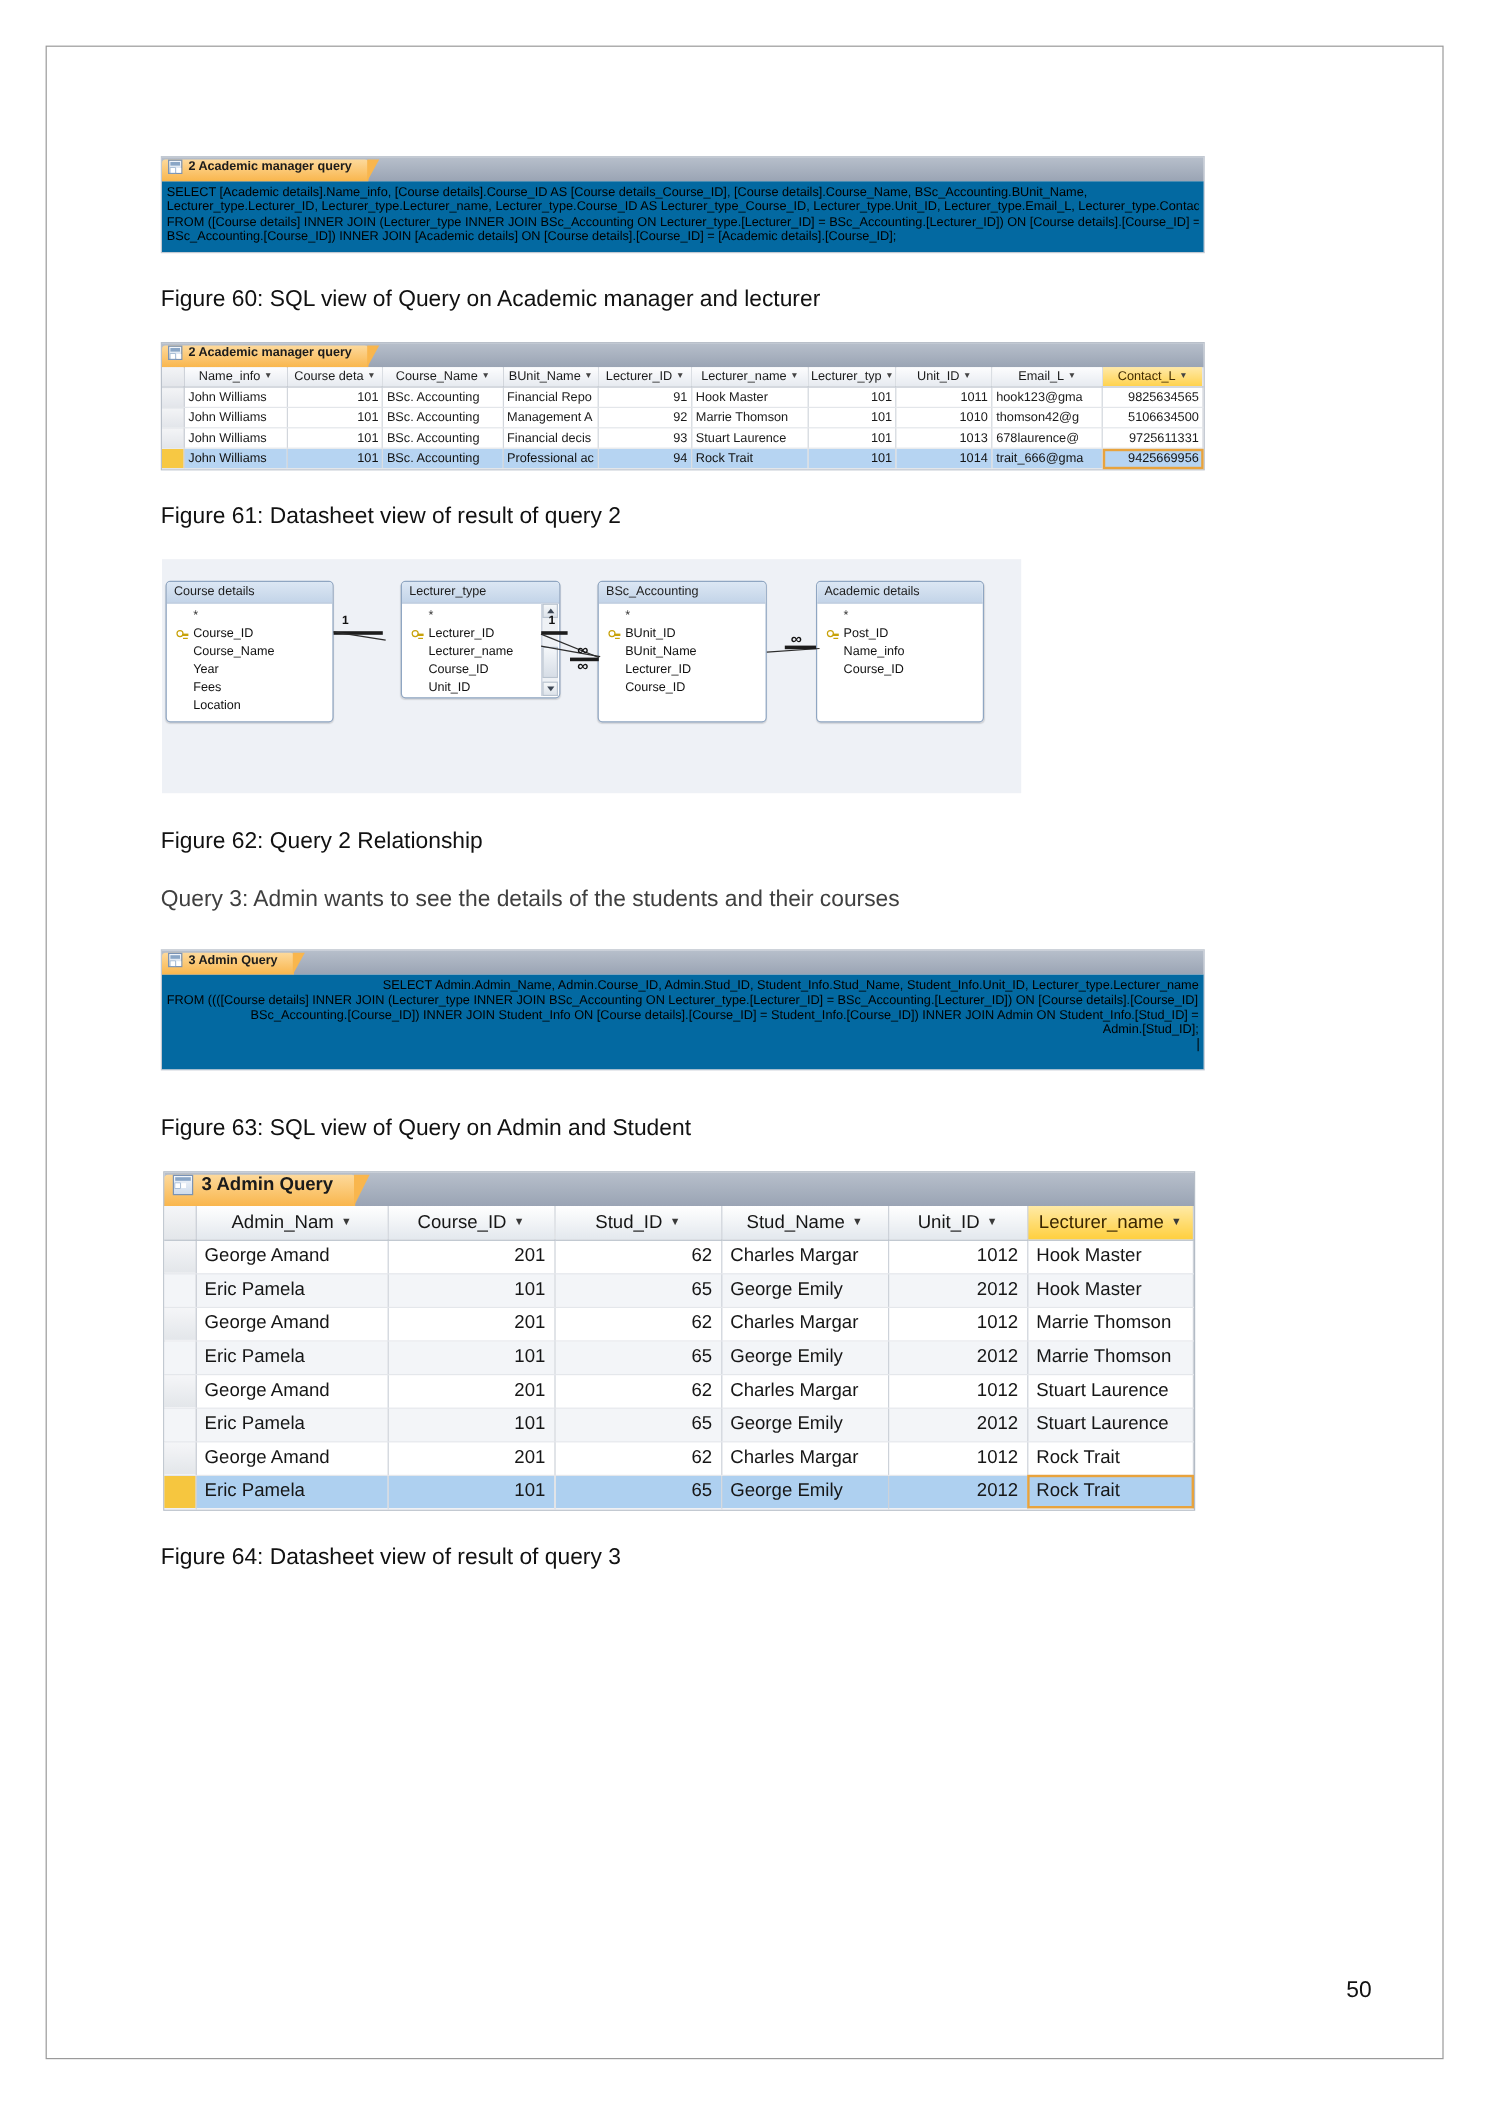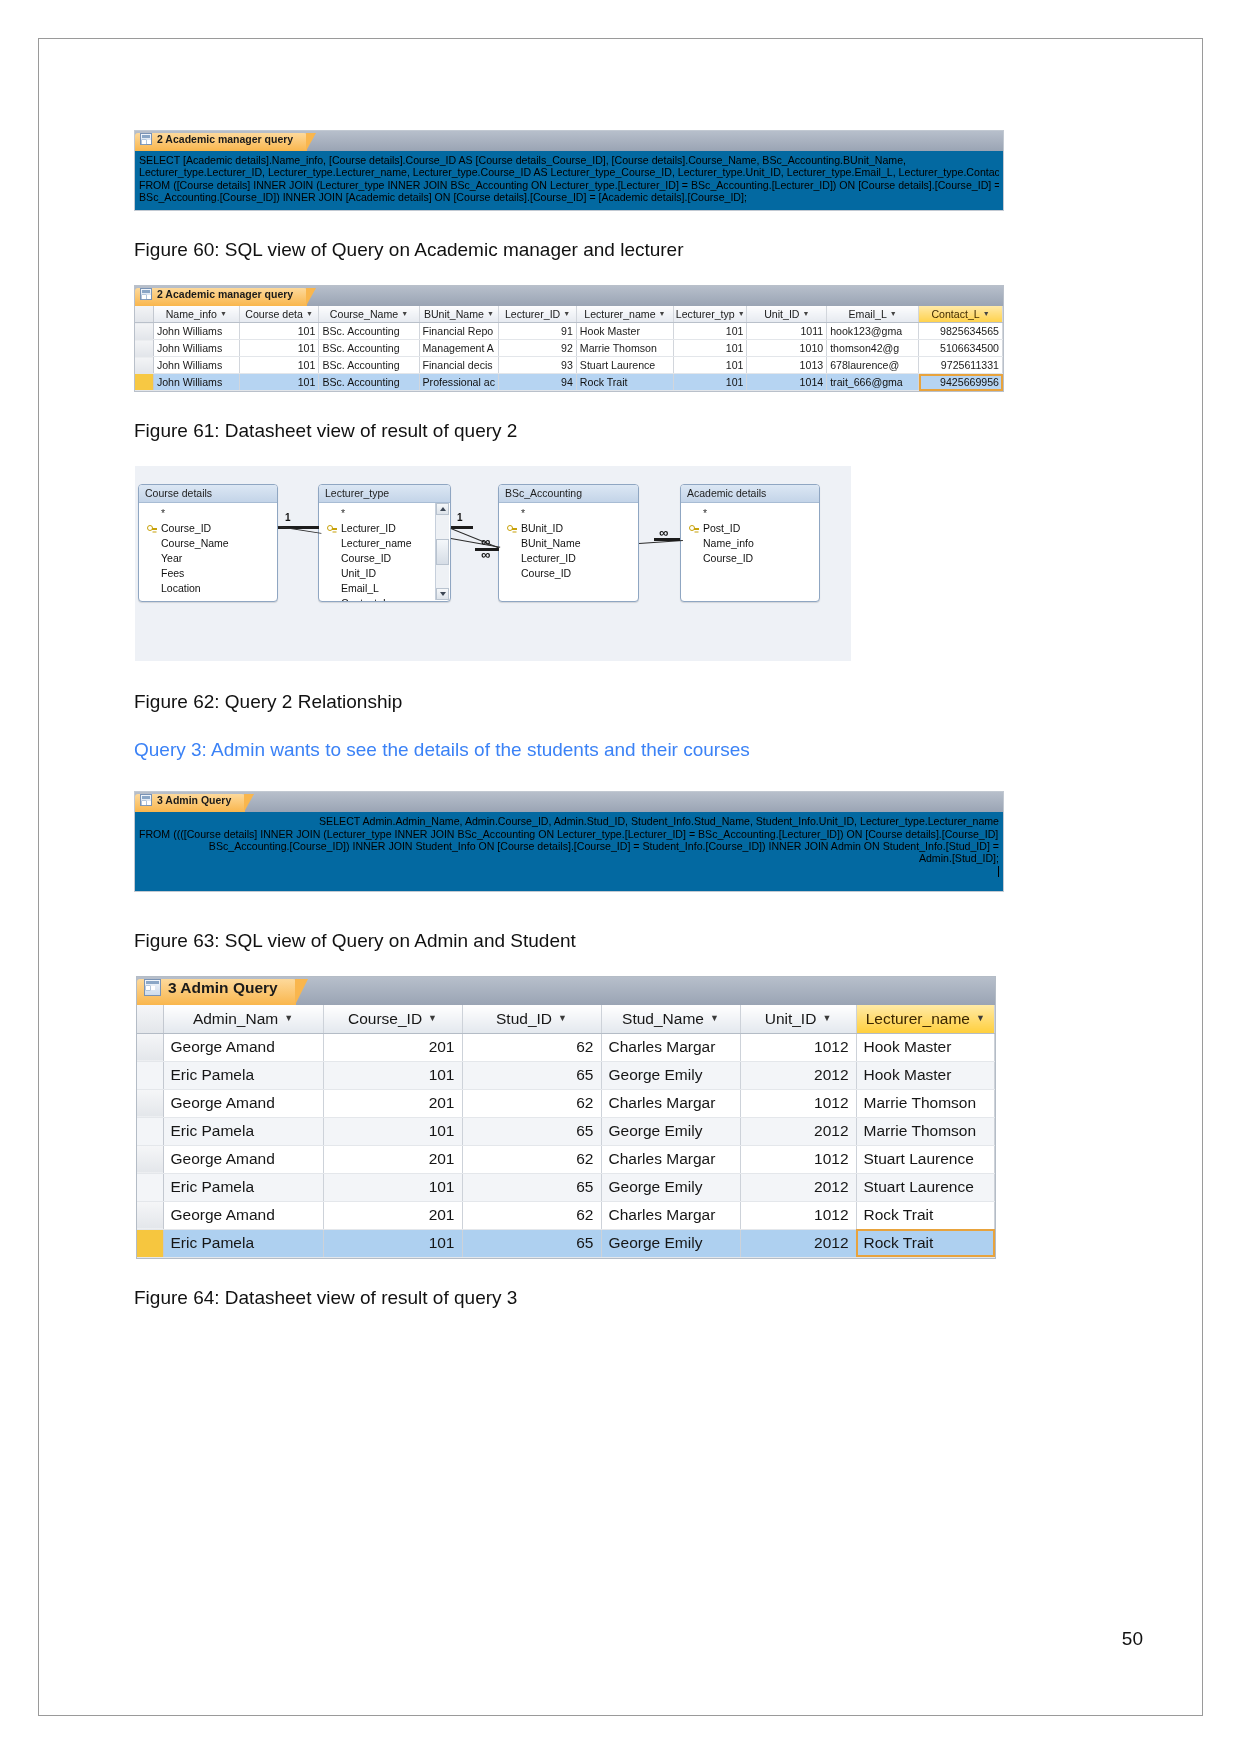--- a/index.html
+++ b/index.html
@@ -127,21 +127,21 @@
   .caption {
     font-size: 19px;
     line-height: 26px;
     color: #111111;
     margin: 26px 0 0 0;
     font-family: "Liberation Sans", sans-serif;
   }
   .para {
     font-size: 19px;
     line-height: 26px;
-    color: #3b82f6;
+    color: #404040;
     margin: 22px 0 0 0;
   }
 
   
   .ds-small {
     width: 870px;
     border: 1px solid #b9c0ca;
     box-sizing: border-box;
     background: #fff;
   }
@@ -385,21 +385,21 @@
   .ds-big tr.selected td { background: #aed0f0; }
   .ds-big tr.selected .rowsel { background: #f6c63f; }
   .ds-big tr.selected td.focus {
     outline: 2px solid #e8a33d;
     outline-offset: -2px;
   }
 
   .page-number {
     position: absolute;
     right: 98px;
-    bottom: 104px;
+    bottom: 84px;
     font-size: 19px;
     color: #111;
   }
 </style>
 </head>
 <body>
 
 <div class="page">
   <div class="page-border"></div>
 
@@ -574,21 +574,21 @@
         <div class="rel-fields">
           <div class="rel-field star">*</div>
           <div class="rel-field rel-key">Course_ID</div>
           <div class="rel-field">Course_Name</div>
           <div class="rel-field">Year</div>
           <div class="rel-field">Fees</div>
           <div class="rel-field">Location</div>
         </div>
       </div>
 
-      <div class="rel-table" style="left:183px; top:18px; width:133px; height:118px;">
+      <div class="rel-table" style="left:199px; top:18px; width:133px; height:98px;">
         <div class="rel-title">Lecturer_type</div>
         <div class="rel-fields">
           <div class="rel-field star">*</div>
           <div class="rel-field rel-key">Lecturer_ID</div>
           <div class="rel-field">Lecturer_name</div>
           <div class="rel-field">Course_ID</div>
           <div class="rel-field">Unit_ID</div>
           <div class="rel-field">Email_L</div>
           <div class="rel-field">Contact_L</div>
         </div>

